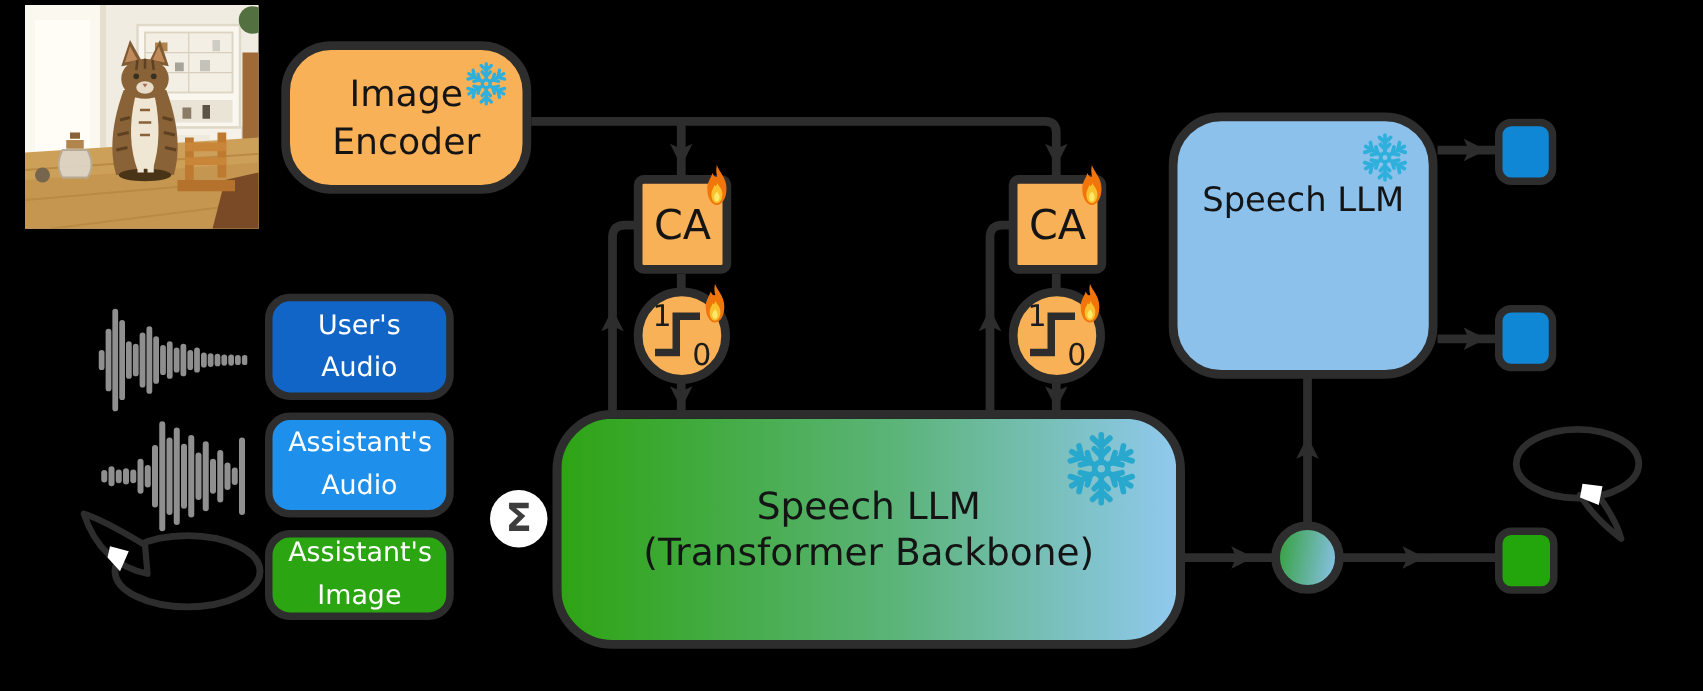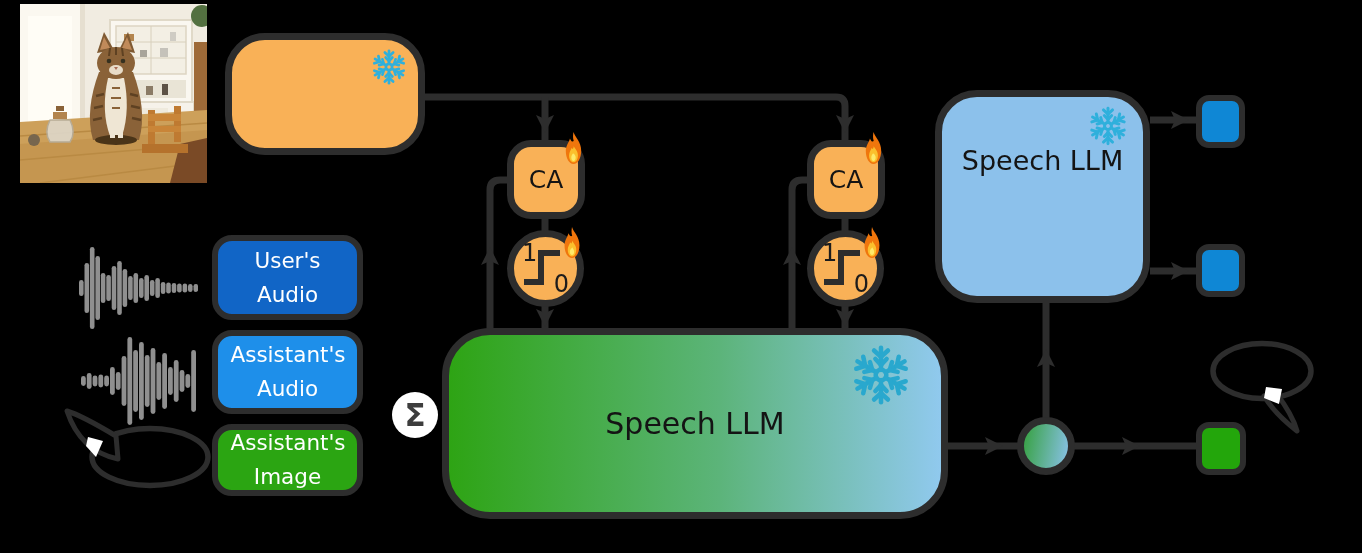--- a/index.html
+++ b/index.html
@@ -11,21 +11,21 @@
   .wire{stroke:#2d2d2d;stroke-width:7;fill:none;stroke-linejoin:round}
   .arrowhead{fill:#2d2d2d;stroke:none}
 
   .node{position:absolute;box-sizing:border-box;border:7px solid #2d2d2d;
         display:flex;align-items:center;justify-content:center;text-align:center;color:#141414}
 
   .encoder{left:225px;top:33px;width:200px;height:122px;border-radius:40px;background:#F9B157;
            font-size:29px;line-height:38px;}
   .encoder .lbl{max-width:150px}
 
-  .ca{background:#F9B157;border-radius:24px;width:78px;height:79px;font-size:25px;}
+  .ca{background:#F9B157;border-radius:8px;width:78px;height:79px;font-size:33px;}
   .ca1{left:507px;top:140px}
   .ca2{left:807px;top:140px}
 
   .gate{background:#F9B157;border-radius:50%;width:77px;height:77px;}
   .gate1{left:507px;top:230px}
   .gate2{left:807px;top:230px}
   .gate .one{position:absolute;left:8px;top:2px;font-size:24px;color:#1c1c1c}
   .gate .zero{position:absolute;right:8px;bottom:2px;font-size:24px;color:#1c1c1c}
   .gate svg.step{position:absolute;left:0;top:0}
 
@@ -202,20 +202,21 @@
       <ellipse cx="96" cy="59" rx="19" ry="16" fill="#8a6238"></ellipse>
       <path d="M90 44 L89 52 M96 43 L96 51 M102 44 L103 52" stroke="#5e4122" stroke-width="2" fill="none"></path>
       <circle cx="89" cy="57" r="2.3" fill="#35301f"></circle>
       <circle cx="103" cy="57" r="2.3" fill="#35301f"></circle>
       <ellipse cx="96" cy="66" rx="7" ry="5" fill="#e8dcc8"></ellipse>
       <polygon points="94,63 98,63 96,66" fill="#a96c55"></polygon>
     </g>
   </svg>
 
   <div class="node encoder">
+    <span class="lbl">Image Encoder</span>
     <svg class="snow" style="right:10px;top:8px" width="38" height="38" viewBox="-12 -12 24 24">
         <use href="#sf"></use>
       </svg>
   </div>
 
   <div class="node ca ca1">
     <span>CA</span>
     <svg class="fire" style="right:-9px;top:-15px" width="27" height="33" viewBox="0 0 24 30">
         <use href="#flame"></use>
       </svg>
@@ -310,20 +311,21 @@
   <div class="node inbox in3">
     <span class="lbl">Assistant's Image</span>
   </div>
 
   <div class="node sum">
     <span>Σ</span>
   </div>
 
   <div class="node backbone">
     <span>Speech LLM</span>
+    <span>(Transformer Backbone)</span>
     <svg class="snow" style="right:28px;top:8px;color:#29A8CE" width="64" height="64" viewBox="-12 -12 24 24">
         <use href="#sf"></use>
       </svg>
   </div>
 
   <div class="node depth">
     <span class="t1">Speech LLM</span>
     <svg class="snow" style="right:14px;top:8px" width="42" height="42" viewBox="-12 -12 24 24">
         <use href="#sf"></use>
       </svg>

